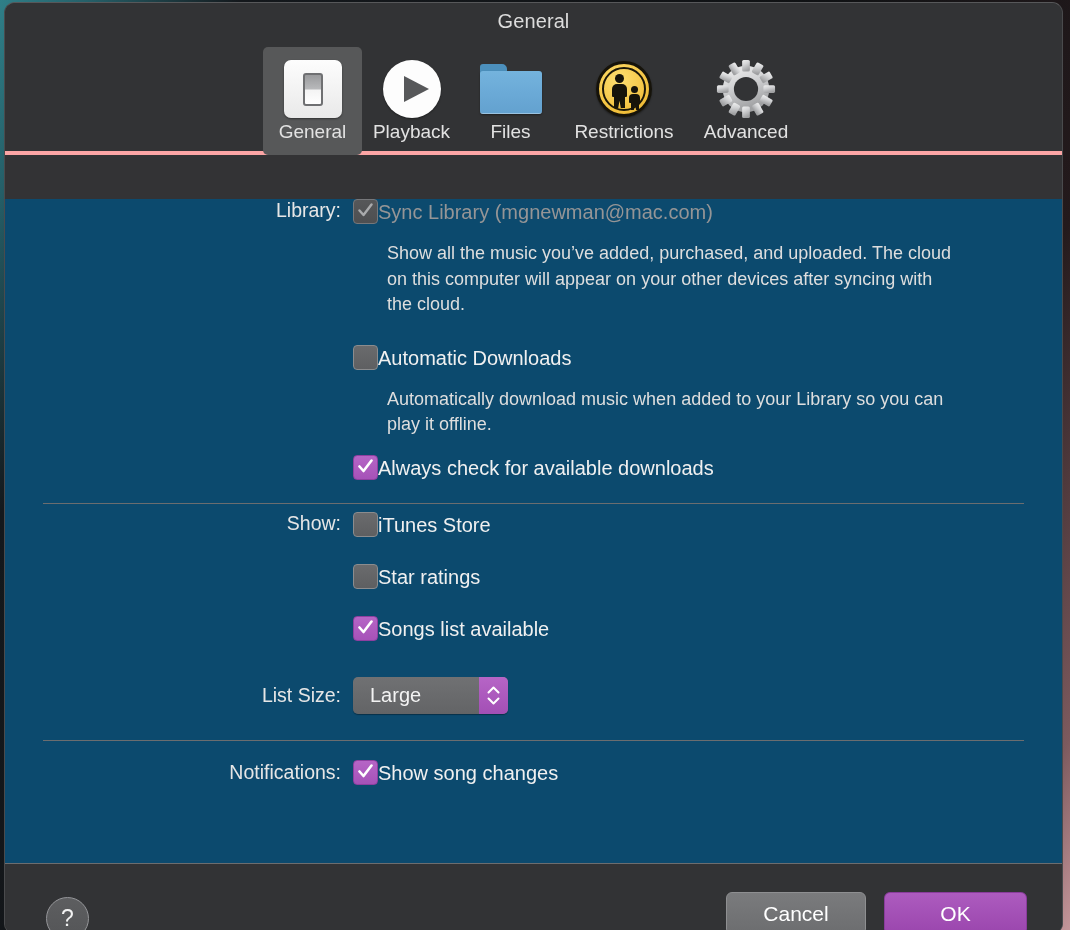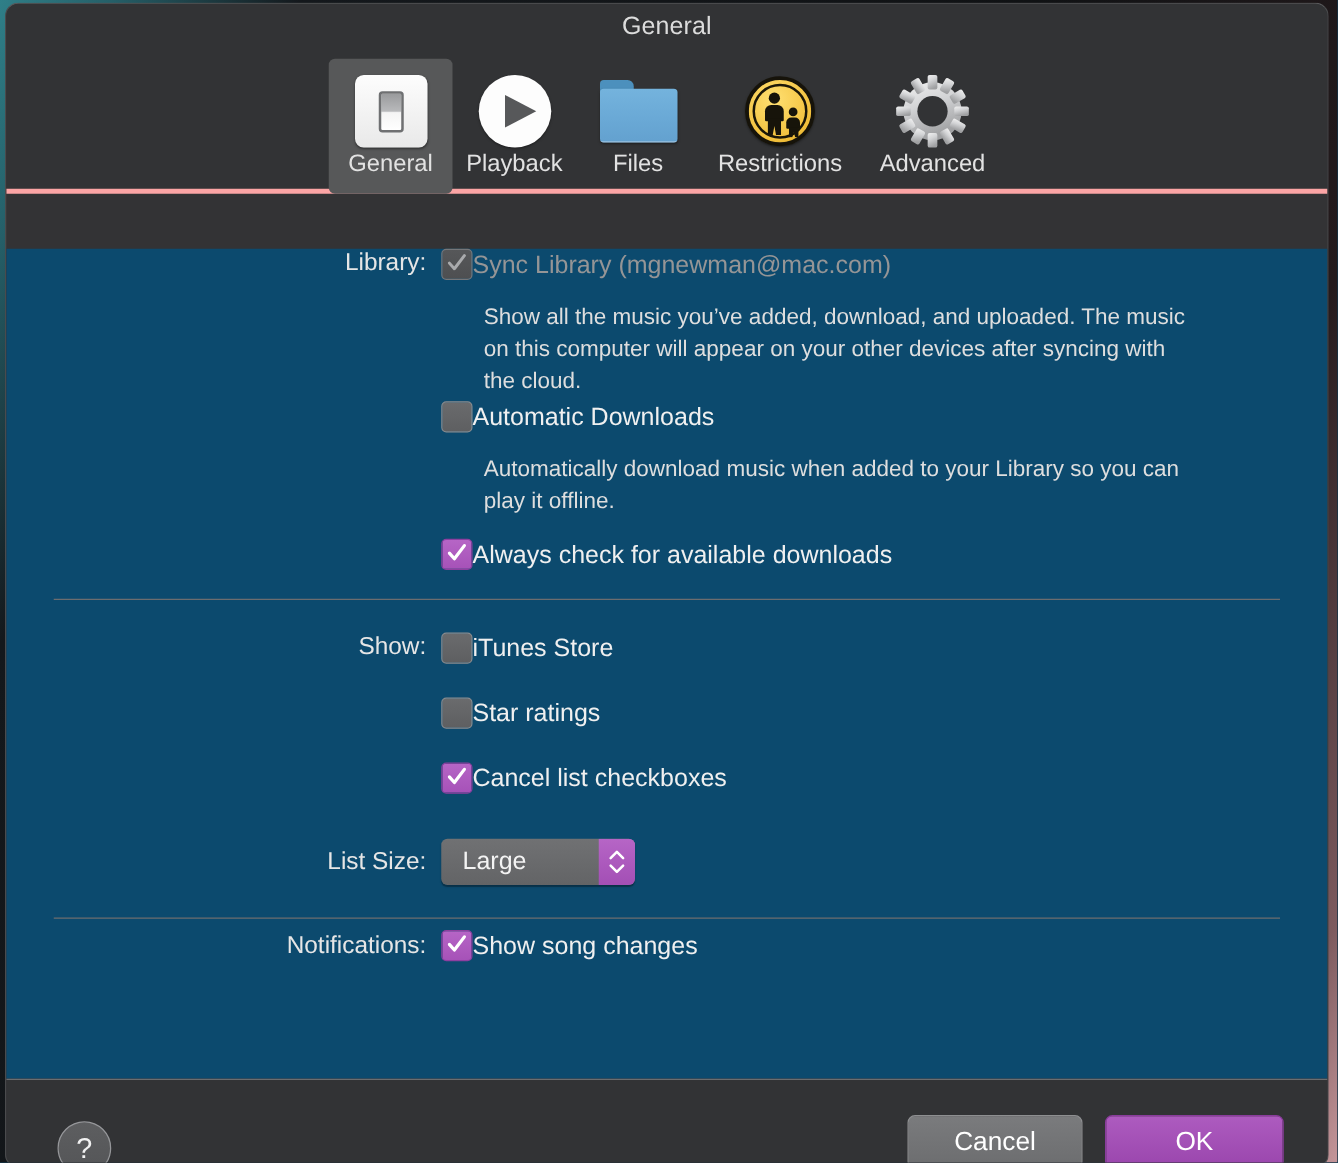--- a/index.html
+++ b/index.html
@@ -436,64 +436,64 @@
 
         <div class="check-line">
           <div class="cb disabled-on">
             <svg class="tick" viewBox="0 0 15 17">
               <path d="M1.5 8.5 L5.5 13 L13.5 2.5" stroke="#a9aaac" stroke-width="2.4" fill="none" stroke-linecap="round" stroke-linejoin="round"></path>
             </svg>
           </div>
           <div class="check-label disabled">Sync Library (mgnewman@mac.com)</div>
         </div>
 
-        <div class="desc" style="margin-top:17px">Show all the music you’ve added, download, and uploaded. The music on this computer will appear on your other devices after syncing with the cloud.</div>
-
-        <div class="check-line" style="margin-top:3px">
+        <div class="desc" style="margin-top:17px">Show all the music you’ve added, purchased, and uploaded. The cloud on this computer will appear on your other devices after syncing with the cloud.</div>
+
+        <div class="check-line" style="margin-top:27px">
           <div class="cb off"></div>
           <div class="check-label">Automatic Downloads</div>
         </div>
 
         <div class="desc" style="margin-top:17px">Automatically download music when added to your Library so you can play it offline.</div>
 
         <div class="check-line" style="margin-top:17px">
           <div class="cb on">
             <svg class="tick" viewBox="0 0 15 17">
               <path d="M1.5 8.5 L5.5 13 L13.5 2.5" stroke="#ffffff" stroke-width="2.6" fill="none" stroke-linecap="round" stroke-linejoin="round"></path>
             </svg>
           </div>
           <div class="check-label">Always check for available downloads</div>
         </div>
 
       </div>
     </div>
 
     <div class="hr" style="margin-top:23px"></div>
 
-    <div class="row" style="margin-top:26px">
+    <div class="row" style="margin-top:8px">
       <div class="lbl-col">Show:</div>
       <div class="ctl-col">
 
         <div class="check-line">
           <div class="cb off"></div>
           <div class="check-label">iTunes Store</div>
         </div>
 
         <div class="check-line" style="margin-top:27px">
           <div class="cb off"></div>
           <div class="check-label">Star ratings</div>
         </div>
 
         <div class="check-line" style="margin-top:27px">
           <div class="cb on">
             <svg class="tick" viewBox="0 0 15 17">
               <path d="M1.5 8.5 L5.5 13 L13.5 2.5" stroke="#ffffff" stroke-width="2.6" fill="none" stroke-linecap="round" stroke-linejoin="round"></path>
             </svg>
           </div>
-          <div class="check-label">Cancel list checkboxes</div>
+          <div class="check-label">Songs list available</div>
         </div>
 
       </div>
     </div>
 
     <div class="row" style="margin-top:36px; align-items:center">
       <div class="lbl-col">List Size:</div>
       <div class="ctl-col">
         <div class="popup">
           <div class="val">Large</div>
@@ -504,21 +504,21 @@
             <svg width="13" height="8" viewBox="0 0 13 8">
               <path d="M1.5 1.5 L6.5 6.5 L11.5 1.5" stroke="#ffffff" stroke-width="2" fill="none" stroke-linecap="round" stroke-linejoin="round"></path>
             </svg>
           </div>
         </div>
       </div>
     </div>
 
     <div class="hr" style="margin-top:26px"></div>
 
-    <div class="row" style="margin-top:9px; align-items:center">
+    <div class="row" style="margin-top:19px; align-items:center">
       <div class="lbl-col">Notifications:</div>
       <div class="ctl-col">
         <div class="check-line">
           <div class="cb on">
             <svg class="tick" viewBox="0 0 15 17">
               <path d="M1.5 8.5 L5.5 13 L13.5 2.5" stroke="#ffffff" stroke-width="2.6" fill="none" stroke-linecap="round" stroke-linejoin="round"></path>
             </svg>
           </div>
           <div class="check-label">Show song changes</div>
         </div>

